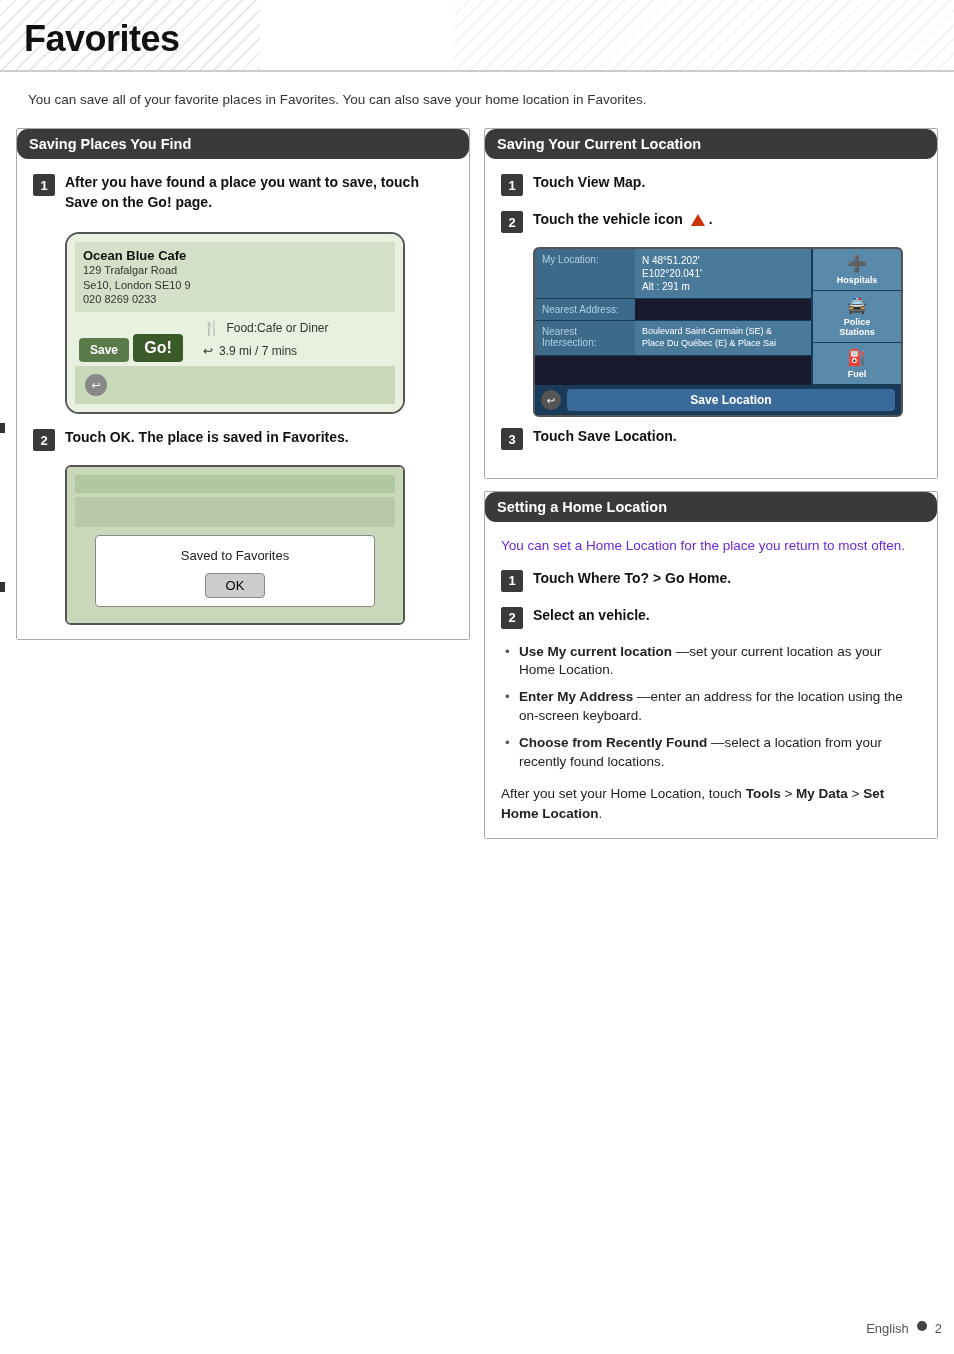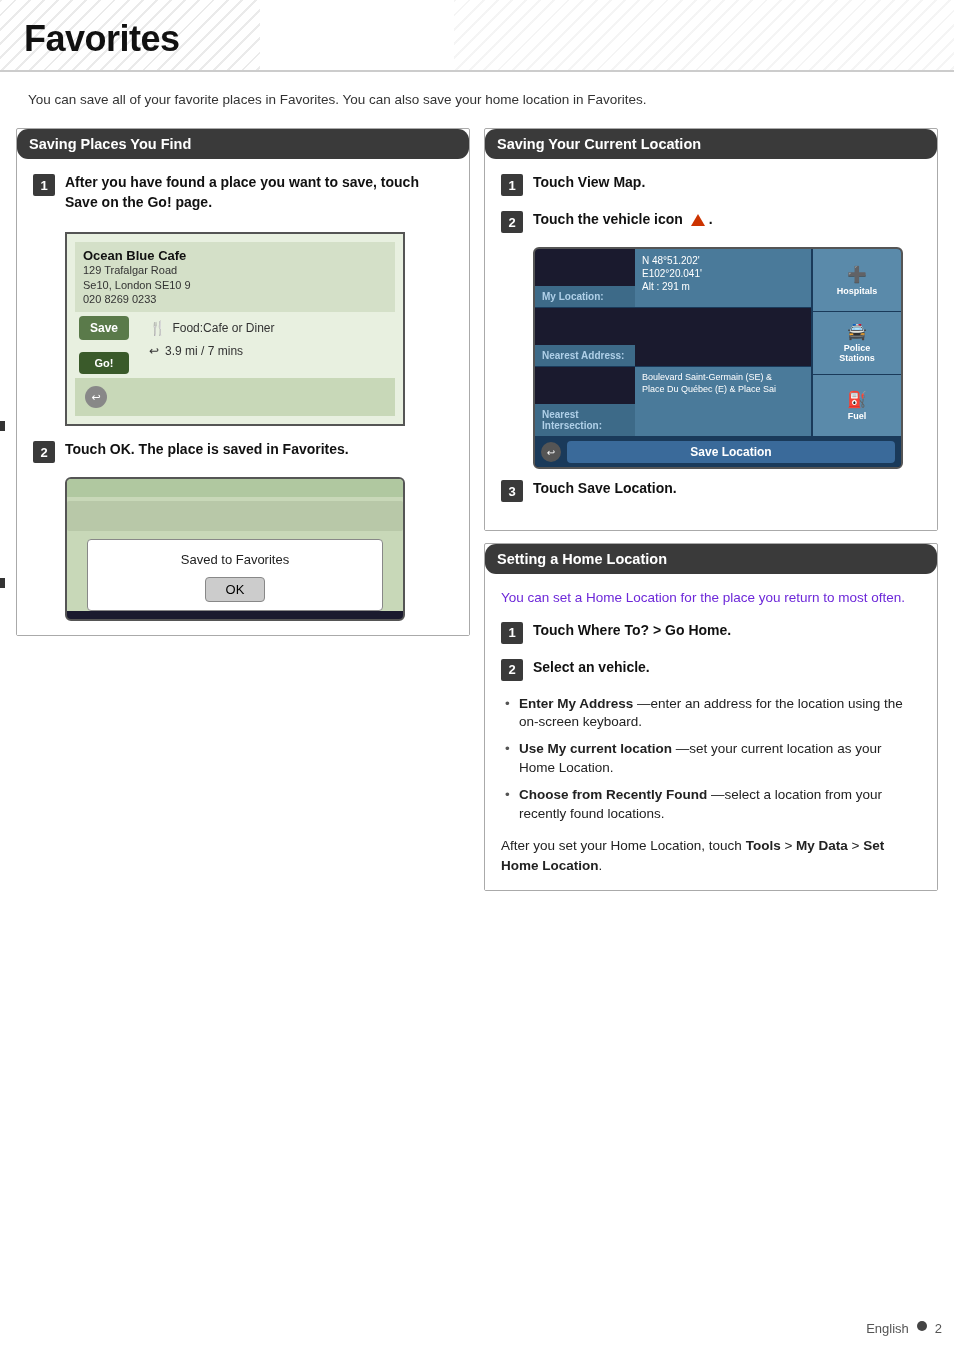--- a/index.html
+++ b/index.html
@@ -133,21 +133,21 @@
     .step-text {
       font-size: 14px;
       font-weight: bold;
       color: #111;
       line-height: 1.4;
     }
 
     
     .device-mockup {
       border: 2px solid #555;
-      border-radius: 0;
+      border-radius: 14px;
       background: #1a1a2e;
       margin: 20px 0 14px 32px;
       overflow: hidden;
       width: 340px;
     }
     .device-screen {
       background: #e8f0e0;
       padding: 8px;
     }
     .device-place-info {
@@ -182,21 +182,21 @@
       font-weight: bold;
       cursor: pointer;
       min-width: 50px;
     }
     .btn-go {
       background: #3a5a2a;
       color: #fff;
       border: none;
       border-radius: 4px;
       padding: 5px 10px;
-      font-size: 11px;
+      font-size: 16px;
       font-weight: bold;
       cursor: pointer;
       min-width: 50px;
     }
     .device-category {
       display: flex;
       align-items: center;
       gap: 6px;
       padding: 4px 8px;
       font-size: 12px;
@@ -222,21 +222,21 @@
     .saved-mockup {
       border: 2px solid #555;
       border-radius: 6px;
       background: #1a1a2e;
       margin: 8px 0 0 32px;
       overflow: hidden;
       width: 340px;
     }
     .saved-screen {
       background: #c8d8b8;
-      padding: 0;
+      padding: 8px;
     }
     .saved-top-bar {
       background: #b0c8a0;
       height: 18px;
       border-radius: 2px 2px 0 0;
       margin-bottom: 4px;
     }
     .saved-dialog {
       background: #fff;
       border: 1.5px solid #888;
@@ -303,22 +303,21 @@
     .loc-info-row {
       display: flex;
       border-bottom: 1px solid #1a3a5a;
     }
     .loc-info-label {
       background: #3d6a88;
       color: #b0d0e8;
       font-size: 10px;
       padding: 5px 7px;
       min-width: 100px;
-      font-weight: bold;
-      margin-top: 37px;
+      font-weight: normal;
     }
     .loc-info-val {
       background: #4a7a9a;
       color: #fff;
       font-size: 10px;
       padding: 5px 7px;
       flex: 1;
       line-height: 1.3;
     }
     .loc-side-col {
@@ -457,21 +456,21 @@
           <div class="device-screen">
             <div class="device-place-info">
               <div style="flex:1;">
                 <div class="place-name">Ocean Blue Cafe</div>
                 <div class="place-addr">129 Trafalgar Road</div>
                 <div class="place-addr">Se10, London SE10 9</div>
                 <div class="place-addr">020 8269 0233</div>
               </div>
             </div>
             <div class="device-actions">
-              <div style="display:flex; flex-direction:column; gap:12px;">
+              <div style="display:flex; flex-direction:row; gap:4px;align-items:flex-end;">
                 <button class="btn-save">Save</button>
                 <button class="btn-go">Go!</button>
               </div>
               <div style="flex:1; padding-left:8px;">
                 <div class="device-category">
                   <span class="cat-icon">🍴</span>
                   <span>Food:Cafe or Diner</span>
                 </div>
                 <div class="device-category">
                   <span>↩</span>
@@ -590,26 +589,26 @@
           <div class="step-text">Touch Where To? &gt; Go Home.</div>
         </div>
 
         <div class="step" style="margin-top:4px;">
           <div class="step-num">2</div>
           <div class="step-text">Select an vehicle.</div>
         </div>
 
         <ul class="bullet-list">
           <li>
+            <b>Use My current location</b>
+            <span>—set your current location as your Home Location.</span>
+          </li>
+          <li>
             <b>Enter My Address</b>
             <span>—enter an address for the location using the on-screen keyboard.</span>
-          </li>
-          <li>
-            <b>Use My current location</b>
-            <span>—set your current location as your Home Location.</span>
           </li>
           <li>
             <b>Choose from Recently Found</b>
             <span>—select a location from your recently found locations.</span>
           </li>
         </ul>
 
         <p class="home-location-text">
           After you set your Home Location, touch <b>Tools</b> &gt; <b>My Data</b> &gt; <b>Set Home Location</b>.
         </p>

